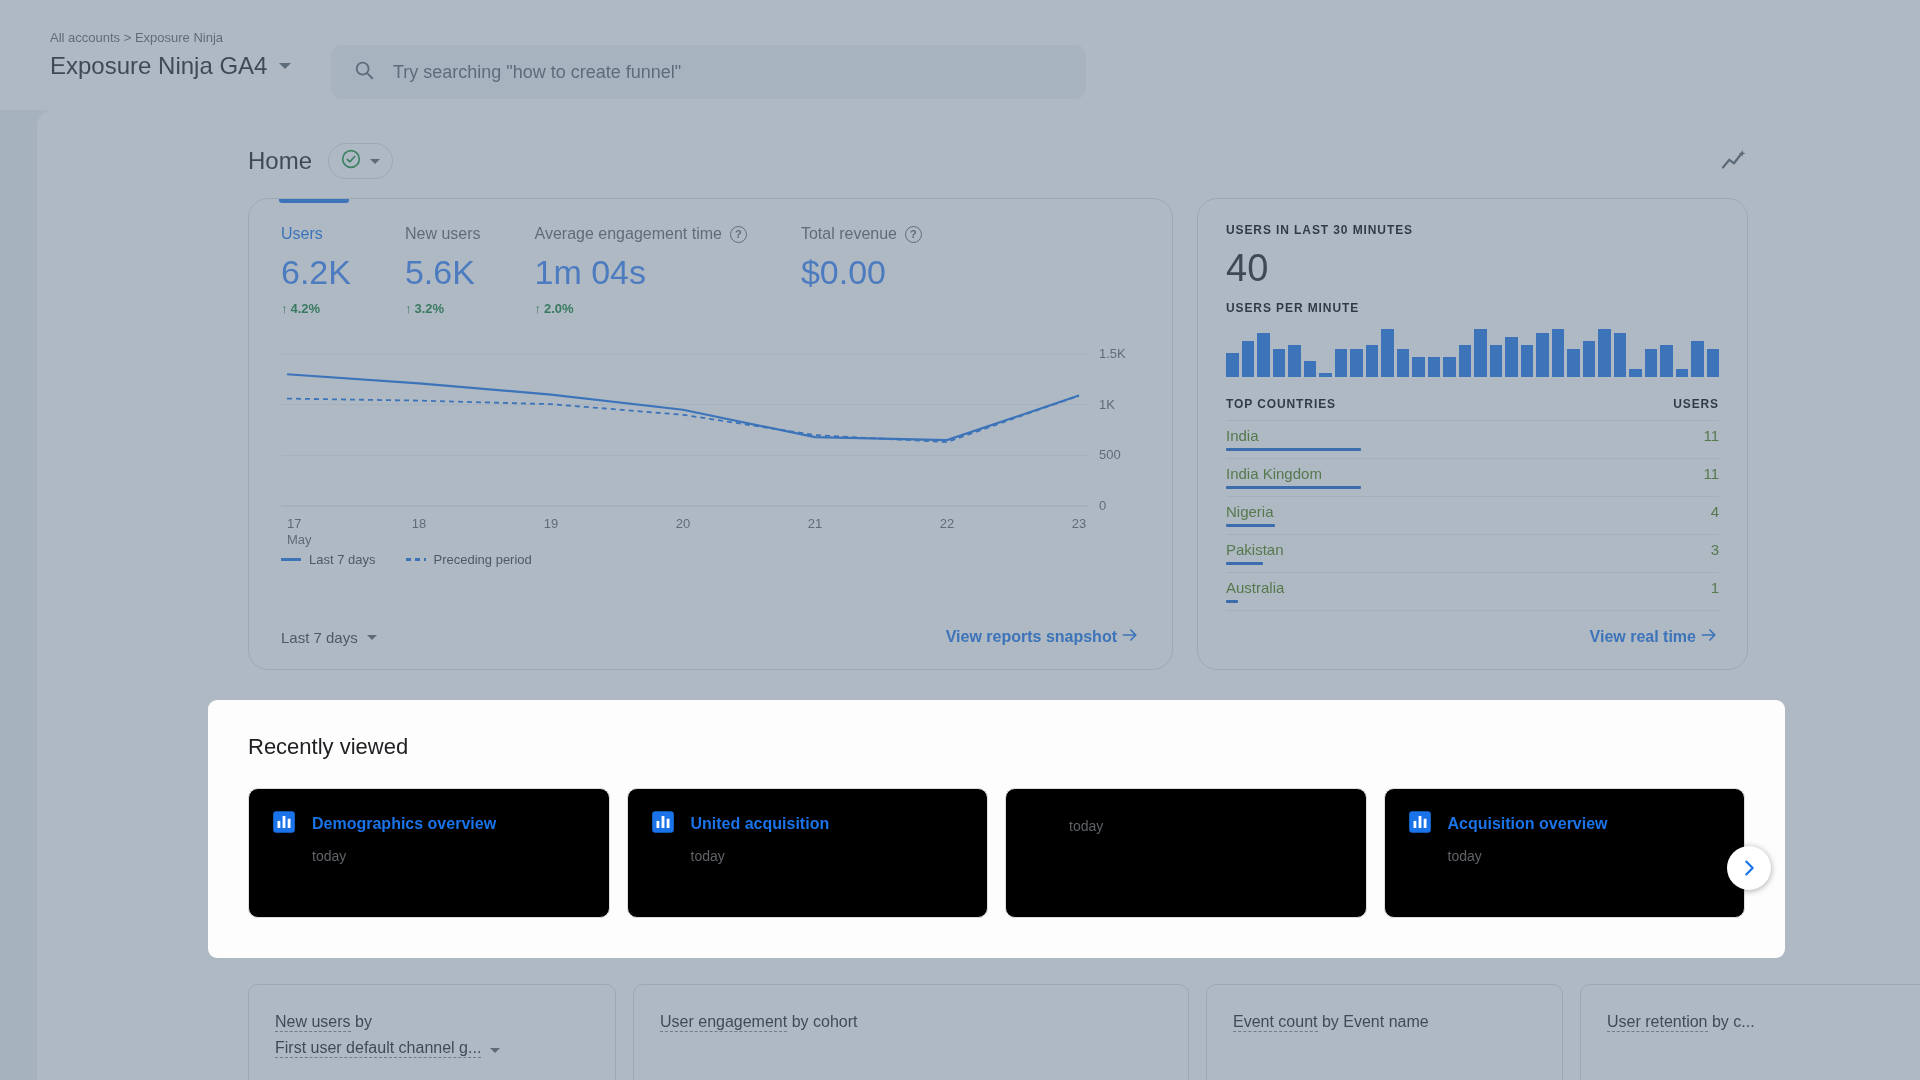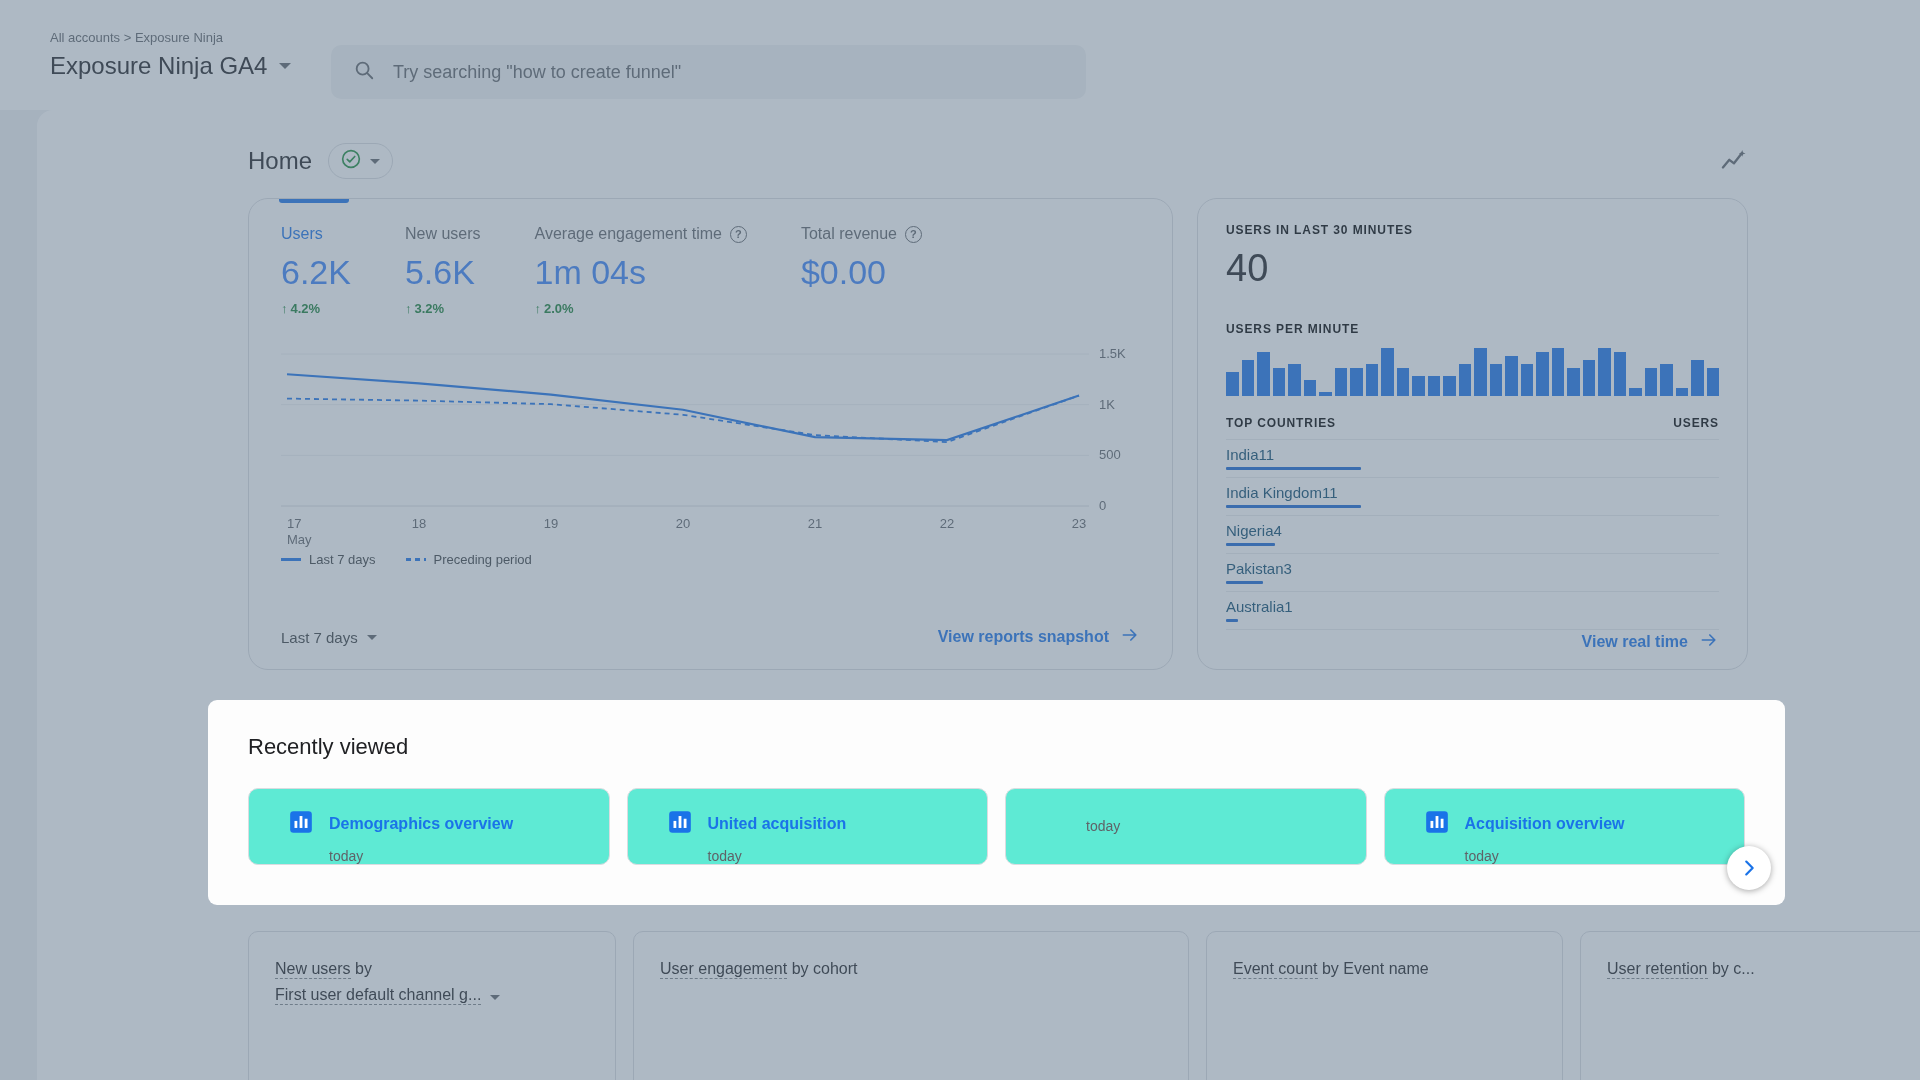--- a/index.html
+++ b/index.html
@@ -35,37 +35,37 @@
   .help-icon{width:17px;height:17px;border:1.5px solid #5f6368;border-radius:50%;font-size:11px;color:#5f6368;display:inline-flex;align-items:center;justify-content:center;font-weight:700}
   .chart-wrap{margin-top:24px}
   svg.line-chart{width:858px;height:208px;display:block}
   .line-chart text.tick, .tick{font-size:13px;fill:#5f6368}
   .legend{display:flex;gap:30px;align-items:center;margin-top:4px;font-size:13px;color:#3c4043}
   .legend-item{display:flex;align-items:center;gap:8px}
   .swatch{width:20px;height:3px;background:#1a73e8;display:inline-block}
   .swatch.dashed{background:repeating-linear-gradient(90deg,#1a73e8 0 5px,transparent 5px 9px)}
   .card-footer{margin-top:auto;display:flex;justify-content:space-between;align-items:center}
   .range-label{font-size:15px;color:#3c4043;display:flex;align-items:center;gap:9px}
-  .blue-link{font-size:16px;color:#1a73e8;font-weight:700;display:flex;align-items:center;gap:11px;cursor:pointer}
+  .blue-link{font-size:16px;color:#1a73e8;font-weight:700;display:flex;align-items:center;gap:3px;cursor:pointer}
   
   .realtime-card{width:551px;padding:24px 28px 20px;display:flex;flex-direction:column}
   .rt-label{font-size:12px;font-weight:700;color:#000000;letter-spacing:.9px}
-  .rt-big{font-size:38px;font-weight:400;color:#202124;margin:10px 0 32px}
+  .rt-big{font-size:38px;font-weight:400;color:#202124;margin:10px 0 11px}
   .rt-bars{display:flex;align-items:flex-end;gap:3px;height:50px;margin:12px 0 20px}
   .rt-bar{flex:1;background:#1a73e8}
   .countries-header{display:flex;justify-content:space-between;padding-bottom:9px;border-bottom:1px solid #e8eaed}
   .country-row{padding:6px 0 7px;border-bottom:1px solid #e8eaed}
-  .country-top{display:flex;justify-content:flex-start;font-size:15px;color:#0c4a6e}
+  .country-top{display:flex;justify-content:space-between;font-size:15px;color:#4d7c0f}
   .country-bar{height:3px;background:#1967d2;margin-top:4px;border-radius:1px}
   .rt-footer{margin-top:auto;display:flex;justify-content:flex-end}
   
   .spotlight{position:relative;z-index:60;background:#fdfdfd;margin:30px 135px 0 171px;padding:34px 40px 40px;border-radius:9px}
   .section-title{font-size:22px;color:#202124}
   .rv-cards{display:grid;grid-template-columns:repeat(4,1fr);gap:17px;margin-top:28px}
-  .rv-card{background:#5eead4;border:1px solid #dadce0;border-radius:10px;padding:20px 39px;height:77px;cursor:pointer}
+  .rv-card{background:#000000;border:1px solid #dadce0;border-radius:10px;padding:20px 22px;height:130px;cursor:pointer}
   .rv-top{display:flex;align-items:center;gap:15px}
   .rv-label{font-size:16px;color:#1a73e8;font-weight:700}
   .rv-time{font-size:14px;color:#5f6368;margin:9px 0 0 41px}
   .chevron-btn{position:absolute;right:14px;top:146px;width:44px;height:44px;border-radius:50%;background:#fff;box-shadow:0 1px 6px rgba(0,0,0,.35);display:flex;align-items:center;justify-content:center;cursor:pointer}
   
   .suggest{margin-top:24px;padding-left:211px}
   .sg-cards{display:flex;gap:17px;margin-top:26px}
   .sg-card{background:#fff;border:1px solid #dadce0;border-radius:10px;height:240px;padding:24px 26px;flex:0 0 auto}
   .sg-label{font-size:16px;color:#202124;line-height:1.65}
   .dashed-u{border-bottom:1px dashed #80868b;padding-bottom:1px;cursor:pointer}

